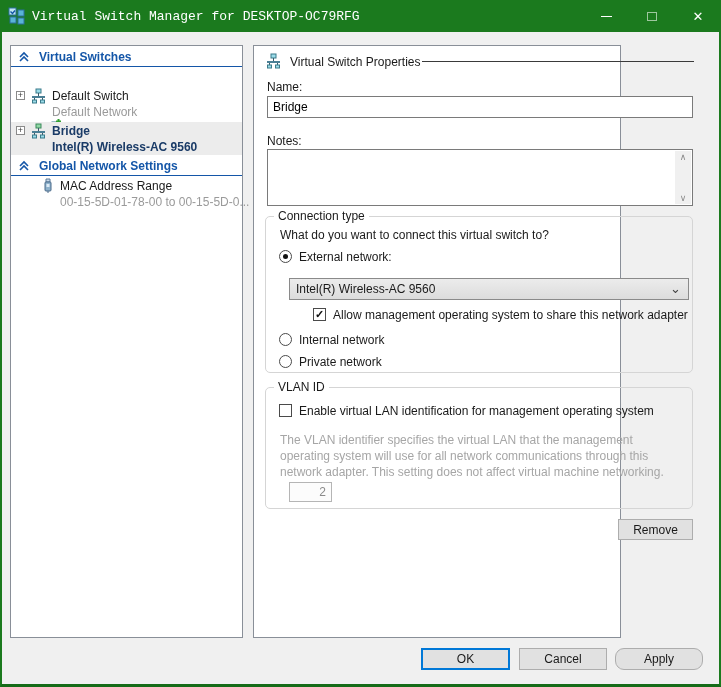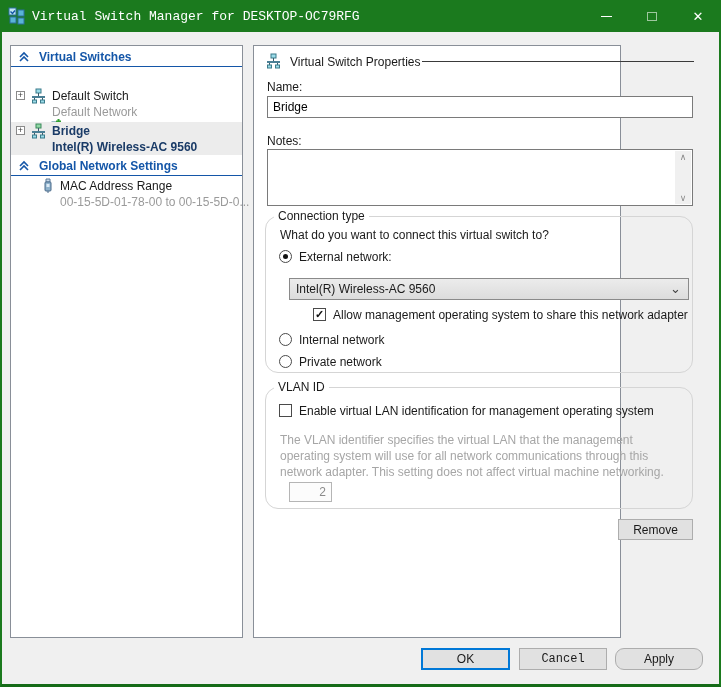--- a/index.html
+++ b/index.html
@@ -44,21 +44,21 @@
   
   .hdr-line { position:absolute; height:1px; background:#3a3a3a; }
   .field-label { color:#1a1a1a; }
   .text-input { position:absolute; border:1px solid #7a7a7a; background:#fff; font-family:"Liberation Sans",sans-serif;
     font-size:12px; padding:0 5px; }
   .notes-area { position:absolute; border:1px solid #7a7a7a; background:#fff; }
   .vscroll { position:absolute; right:1px; top:1px; bottom:1px; width:16px; background:#f0f0f0;
     display:flex; flex-direction:column; justify-content:space-between; align-items:center; }
   .vscroll span { color:#8a8a8a; font-size:9px; line-height:12px; }
 
-  .groupbox { position:absolute; border:1px solid #d5d5d5; border-radius:13px; }
+  .groupbox { position:absolute; border:1px solid #d5d5d5; border-radius:5px; }
   .legend { position:absolute; top:-8px; left:8px; background:#fff; padding:0 4px; color:#1a1a1a; }
 
   .radio { position:absolute; width:13px; height:13px; border:1px solid #4a4a4a; border-radius:50%; background:#fff; }
   .radio .dot { position:absolute; left:3px; top:3px; width:5px; height:5px; border-radius:50%; background:#111; }
   .checkbox { position:absolute; width:13px; height:13px; border:1px solid #4a4a4a; background:#fff;
     font-size:11px; line-height:11px; text-align:center; color:#111; font-weight:bold; }
 
   .combo { position:absolute; height:22px; border:1px solid #8a8a8a; background:linear-gradient(180deg,#ececec,#dcdcdc);
     display:flex; align-items:center; padding-left:6px; }
   .combo .chev { position:absolute; right:7px; top:2px; color:#444; font-size:13px; }
@@ -246,18 +246,18 @@
   </div>
 
   <div class="btn" style="left:364px; top:473px; width:75px; height:21px;">
     <span>Remove</span>
   </div>
 </div>
 
 <div class="btn btn-focus" style="left:421px; top:648px; width:89px; height:22px;">
   <span>OK</span>
 </div>
-<div class="btn" style="left:519px; top:648px; width:88px; height:22px;font-family:Liberation Mono, monospace;">
+<div class="btn" style="left:519px; top:648px; width:88px; height:22px;">
   <span>Cancel</span>
 </div>
 <div class="btn" style="left:615px; top:648px; width:88px; height:22px;border-radius:9px;">
   <span>Apply</span>
 </div>
 
 </body></html>

